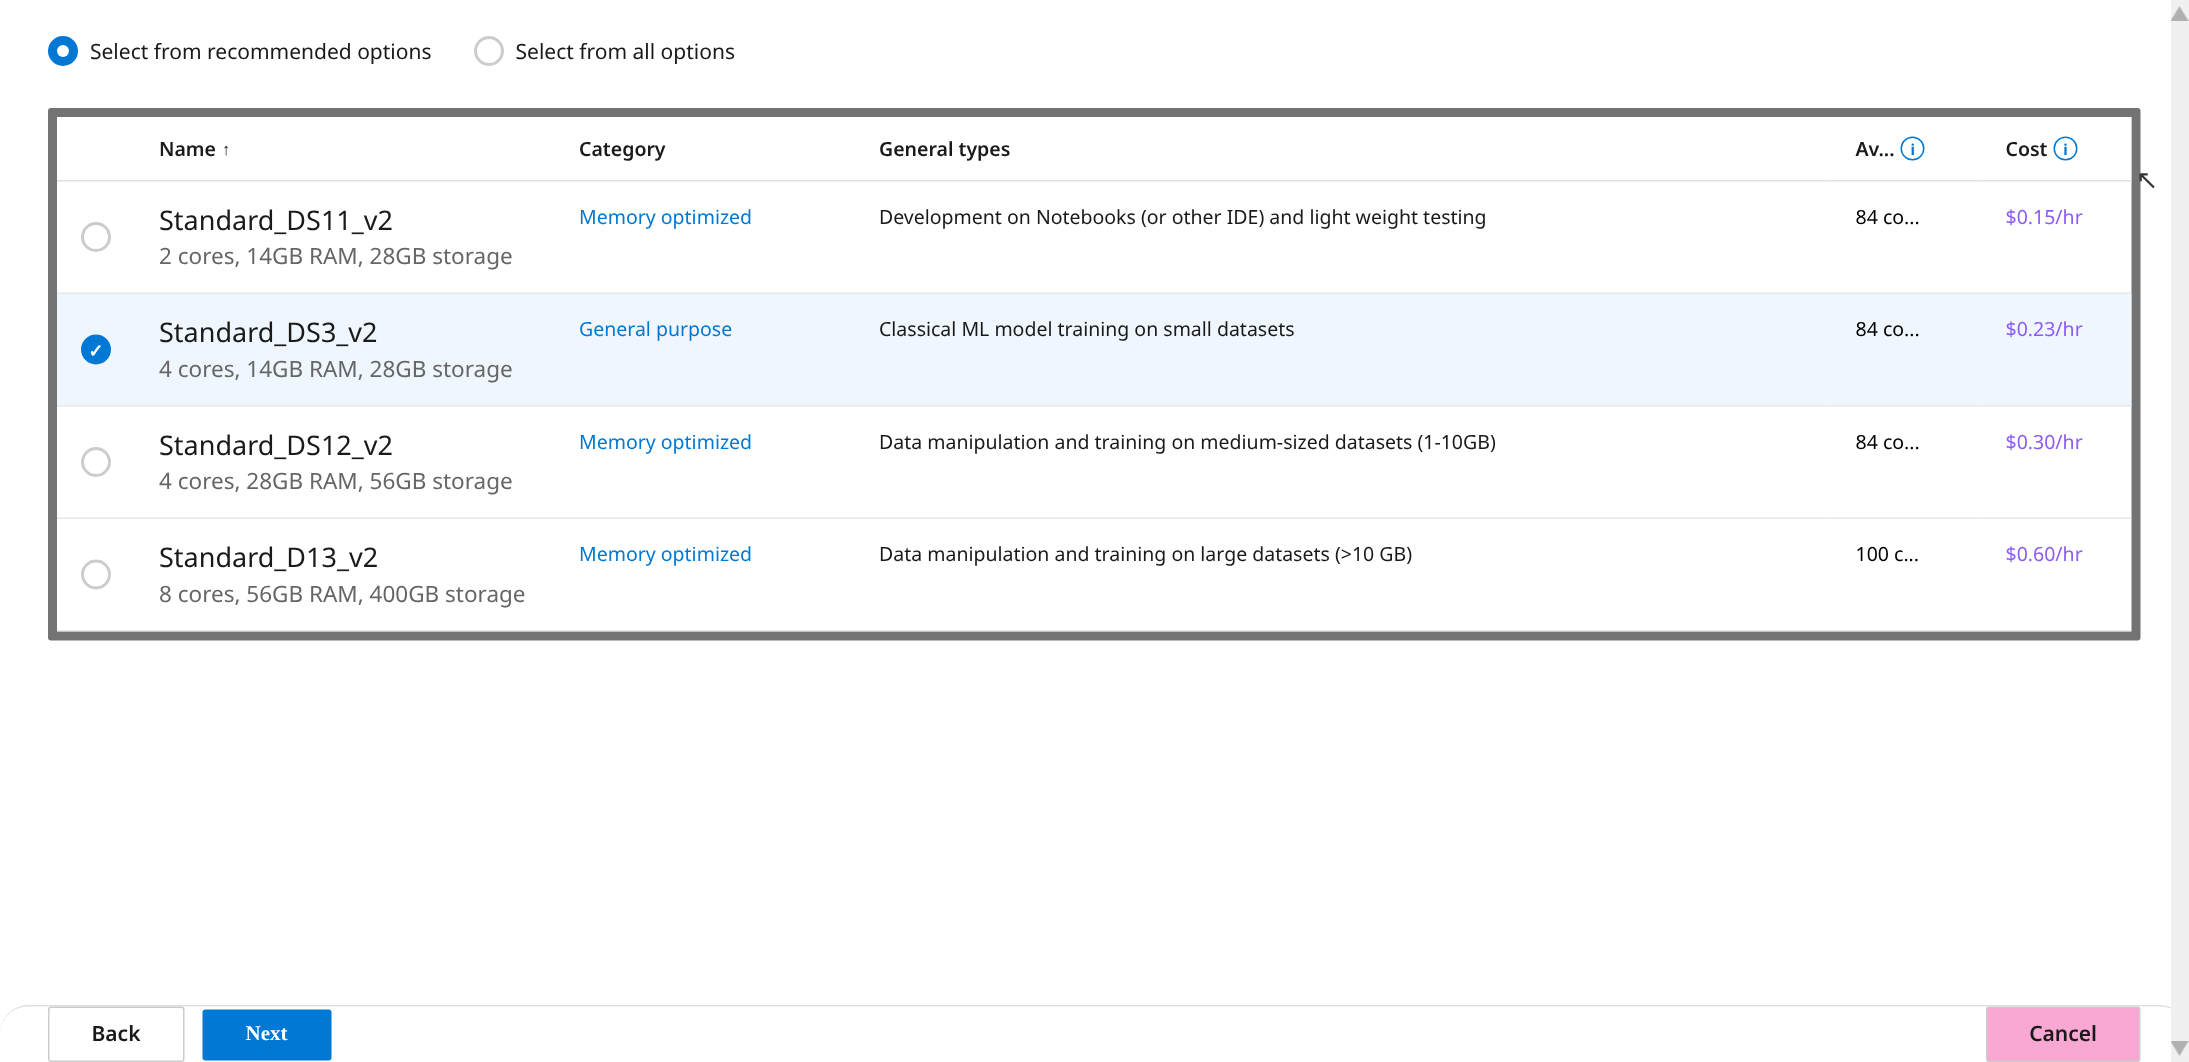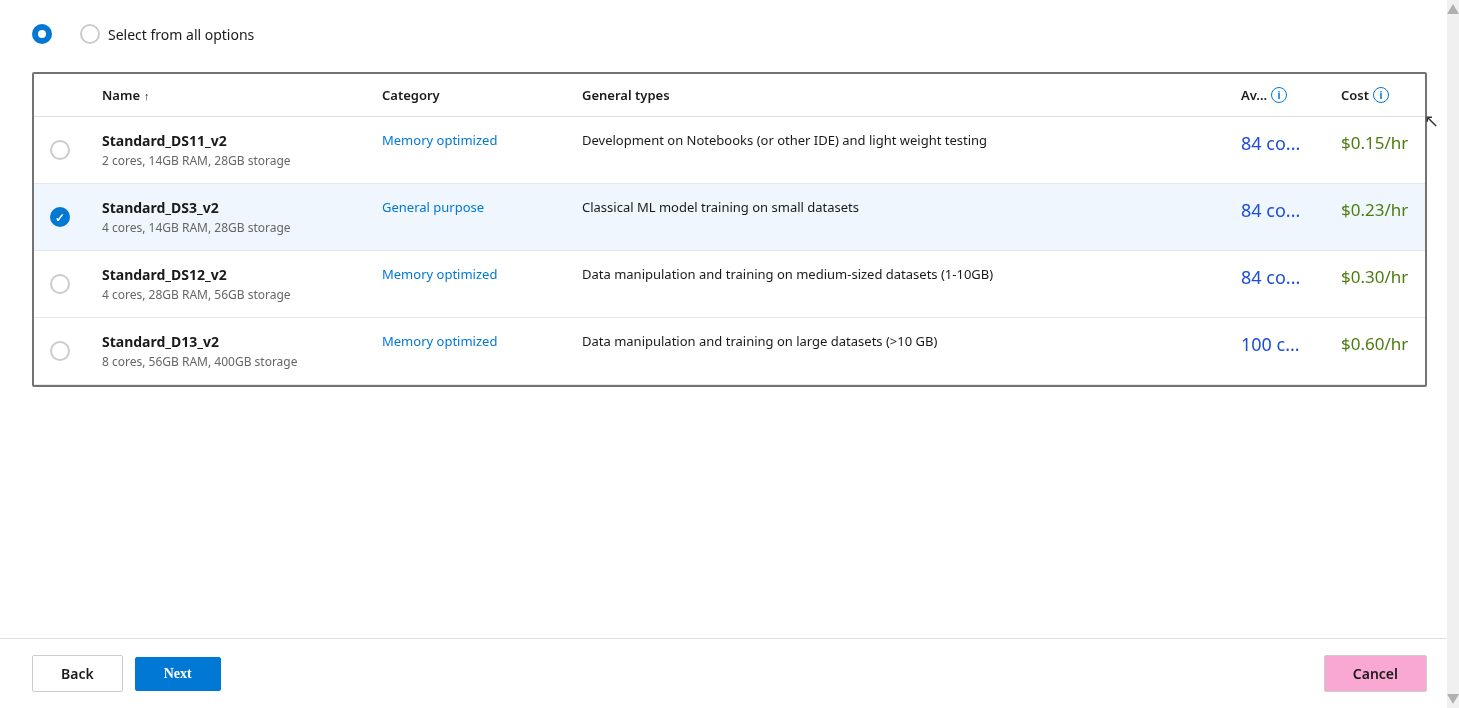--- a/index.html
+++ b/index.html
@@ -86,21 +86,21 @@
       border-radius: 50%;
       background: #fff;
     }
 
     .radio-label {
       font-size: 14px;
       color: #1a1a1a;
     }
 
     .table-container {
-      border: 2px solid #737373;
+      border: 6px solid #737373;
       border-radius: 2px;
       overflow: hidden;
       position: relative;
     }
 
     table {
       width: 100%;
       border-collapse: collapse;
     }
 
@@ -178,53 +178,53 @@
 
     .row-radio.checked::after {
       content: '✓';
       color: #fff;
       font-size: 12px;
       font-weight: 700;
       position: absolute;
     }
 
     .vm-name {
-      font-size: 14px;
-      font-weight: 700;
+      font-size: 18px;
+      font-weight: 400;
       color: #1a1a1a;
       display: block;
     }
 
     .vm-specs {
-      font-size: 12px;
+      font-size: 15px;
       color: #666;
       display: block;
       margin-top: 2px;
     }
 
     .category-link {
       color: #0078d4;
       text-decoration: none;
       font-size: 13px;
     }
 
     .workload-text {
       font-size: 13px;
       color: #1a1a1a;
       line-height: 1.4;
     }
 
     .av-text {
-      font-size: 18px;
-      color: #1d4ed8;
+      font-size: 13px;
+      color: #000000;
     }
 
     .cost-text {
-      font-size: 17px;
-      color: #4d7c0f;
+      font-size: 13px;
+      color: #8b5cf6;
     }
 
     
     .page-scrollbar {
       position: fixed;
       right: 0;
       top: 0;
       bottom: 0;
       width: 12px;
       background: #f0f0f0;
@@ -245,23 +245,24 @@
       background: #b0b0b0;
       clip-path: polygon(0% 0%, 100% 0%, 50% 100%);
       position: absolute;
       bottom: 4px;
     }
 
     .footer {
       display: flex;
       align-items: center;
       justify-content: space-between;
-      padding: 16px 32px;
+      padding: 0 32px;
       border-top: 1px solid #e0e0e0;
       background: #fff;
+      border-radius: 32px;
     }
 
     .footer-left {
       display: flex;
       align-items: center;
       gap: 12px;
     }
 
     .btn {
       padding: 8px 28px;
@@ -302,20 +303,21 @@
   </style>
 </head>
 <body>
 
 <div class="main-content">
 
 
   <div class="radio-group">
     <label class="radio-option">
       <div class="radio-circle checked"></div>
+      <span class="radio-label">Select from recommended options</span>
     </label>
     <label class="radio-option">
       <div class="radio-circle"></div>
       <span class="radio-label">Select from all options</span>
     </label>
   </div>
 
   <div class="table-container">
     <table>
       <thead>

